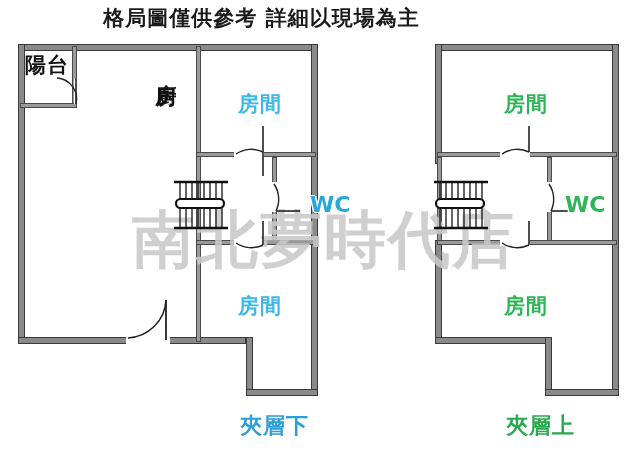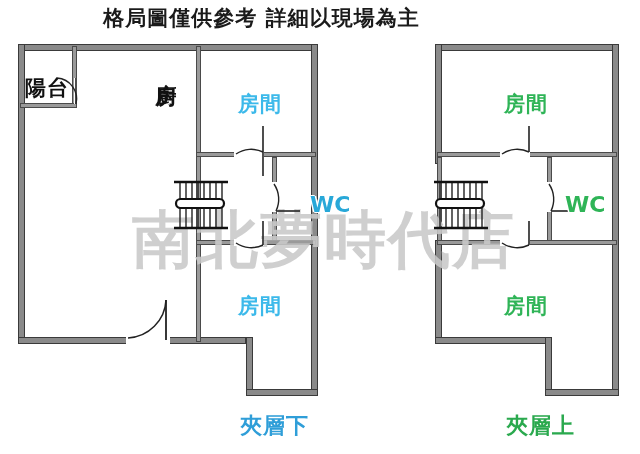--- a/index.html
+++ b/index.html
@@ -284,21 +284,21 @@
       <line x1="476" y1="182" x2="476" y2="228" stroke="#222" stroke-width="1.4"></line>
       <line x1="482" y1="182" x2="482" y2="228" stroke="#222" stroke-width="1.4"></line>
       <line x1="434" y1="182" x2="488" y2="182" stroke="#111" stroke-width="2.6"></line>
       <line x1="434" y1="228" x2="488" y2="228" stroke="#111" stroke-width="2.6"></line>
       <rect x="436" y="199" width="48" height="9" rx="4.5" ry="4.5" fill="#ffffff" stroke="#111" stroke-width="2.2"></rect>
     </g>
   </svg>
 
   <div class="watermark">南北夢時代店</div>
 
-  <div class="lbl lbl-black" style="left:25px; top:51px;margin-top:23px;">陽台</div>
+  <div class="lbl lbl-black" style="left:25px; top:51px;">陽台</div>
 
   <div class="lbl lbl-black lbl-vert" style="left:155px; top:66px;">廚房</div>
 
   <div class="lbl lbl-cyan" style="left:238px; top:90px;">房間</div>
 
   <div class="lbl lbl-wc-cyan" style="left:310px; top:192px;">WC</div>
 
 
   <div class="lbl lbl-cyan" style="left:238px; top:292px;">房間</div>
 

